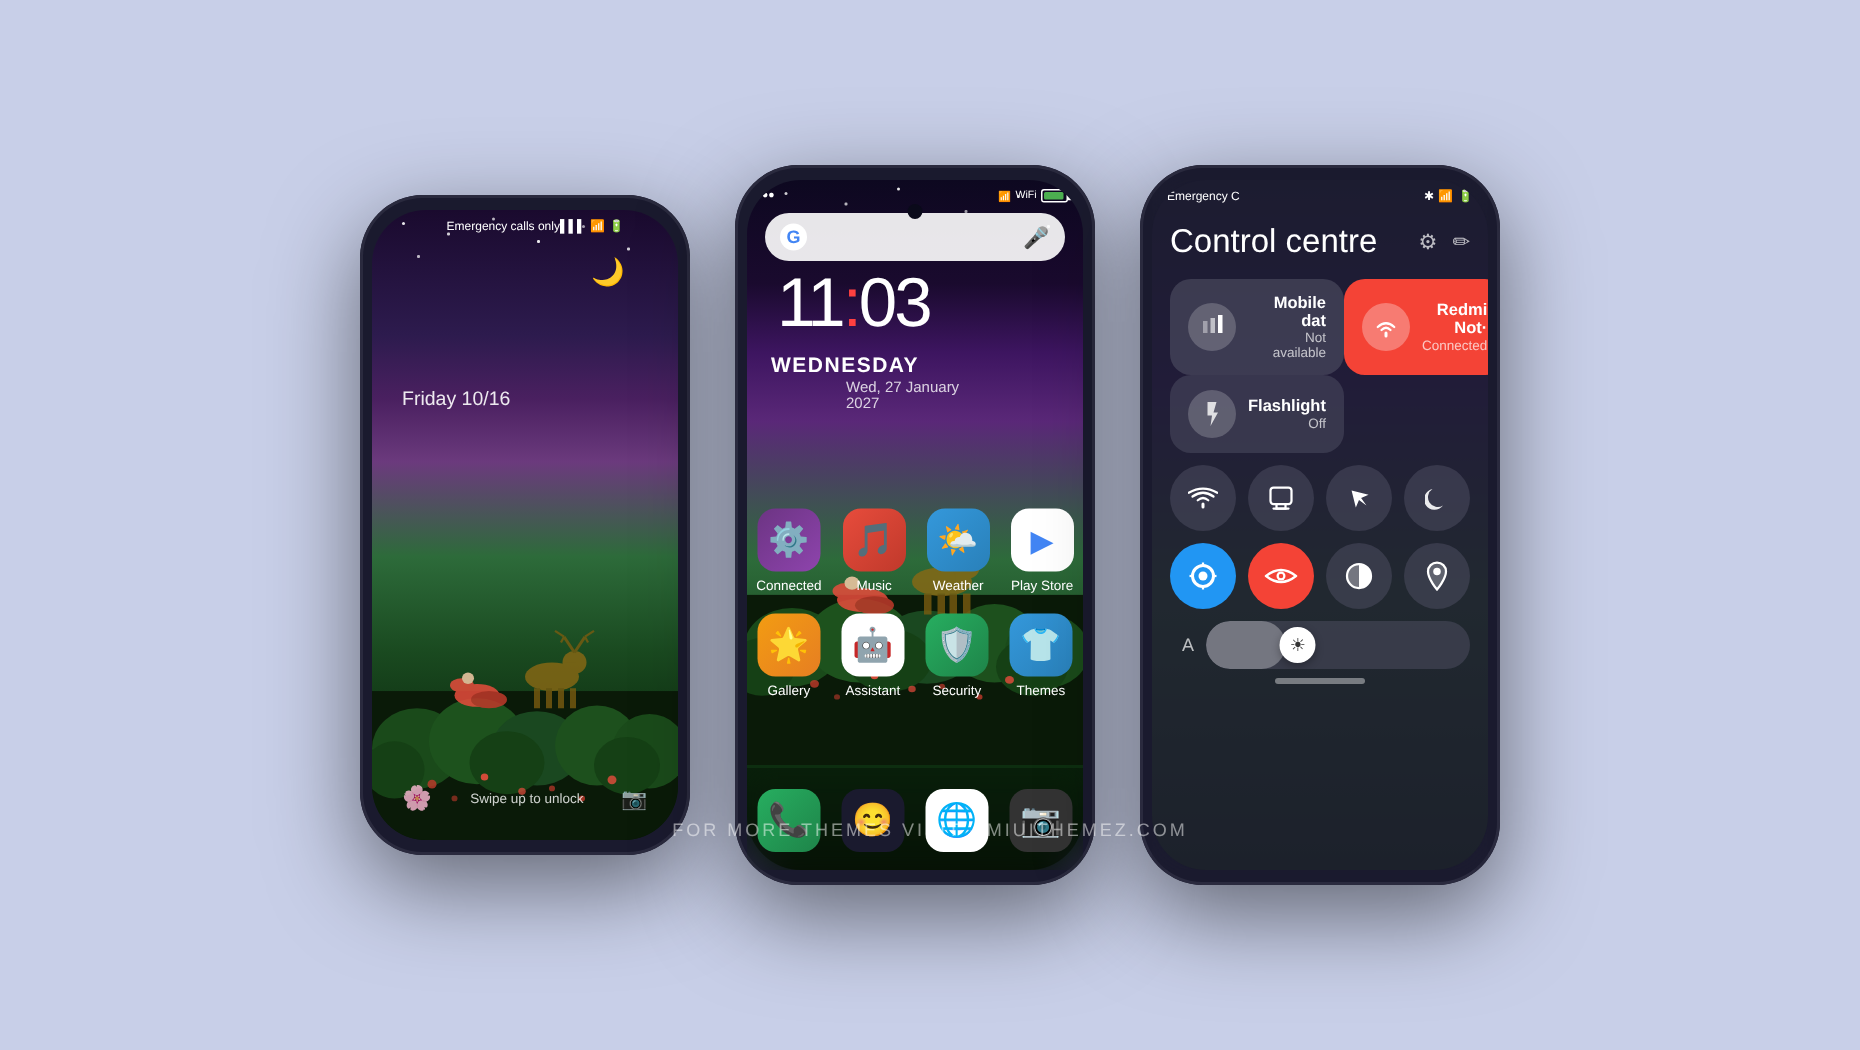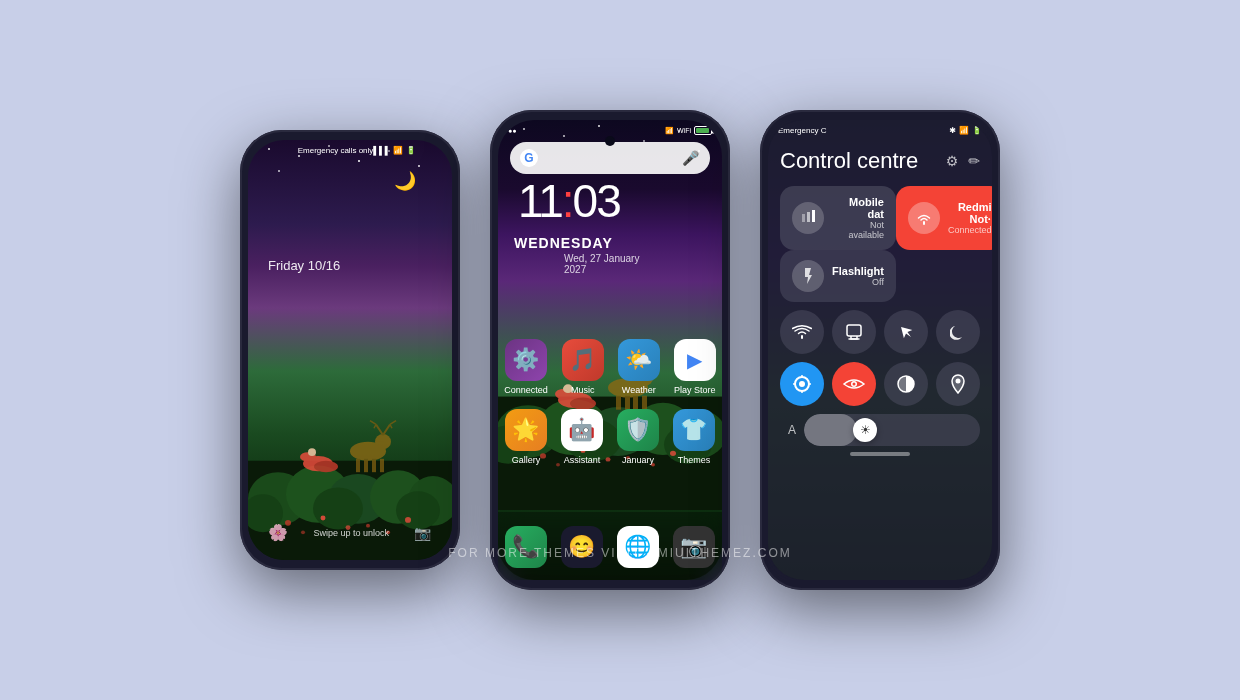--- a/index.html
+++ b/index.html
@@ -730,21 +730,21 @@
           <div class="app-icon">
             <div class="app-icon-img app-gallery">🌟</div>
             <span class="app-label">Gallery</span>
           </div>
           <div class="app-icon">
             <div class="app-icon-img app-assistant">🤖</div>
             <span class="app-label">Assistant</span>
           </div>
           <div class="app-icon">
             <div class="app-icon-img app-security">🛡️</div>
-            <span class="app-label">January</span>
+            <span class="app-label">Security</span>
           </div>
           <div class="app-icon">
             <div class="app-icon-img app-themes">👕</div>
             <span class="app-label">Themes</span>
           </div>
         </div>
 
         <div style="position:absolute;bottom:0;left:0;right:0;height:68px;background:rgba(0,0,0,0.3);backdrop-filter:blur(10px);">
           <div class="hs-apps-row" style="position:absolute;bottom:12px;left:0;right:0;">
             <div class="app-icon">

